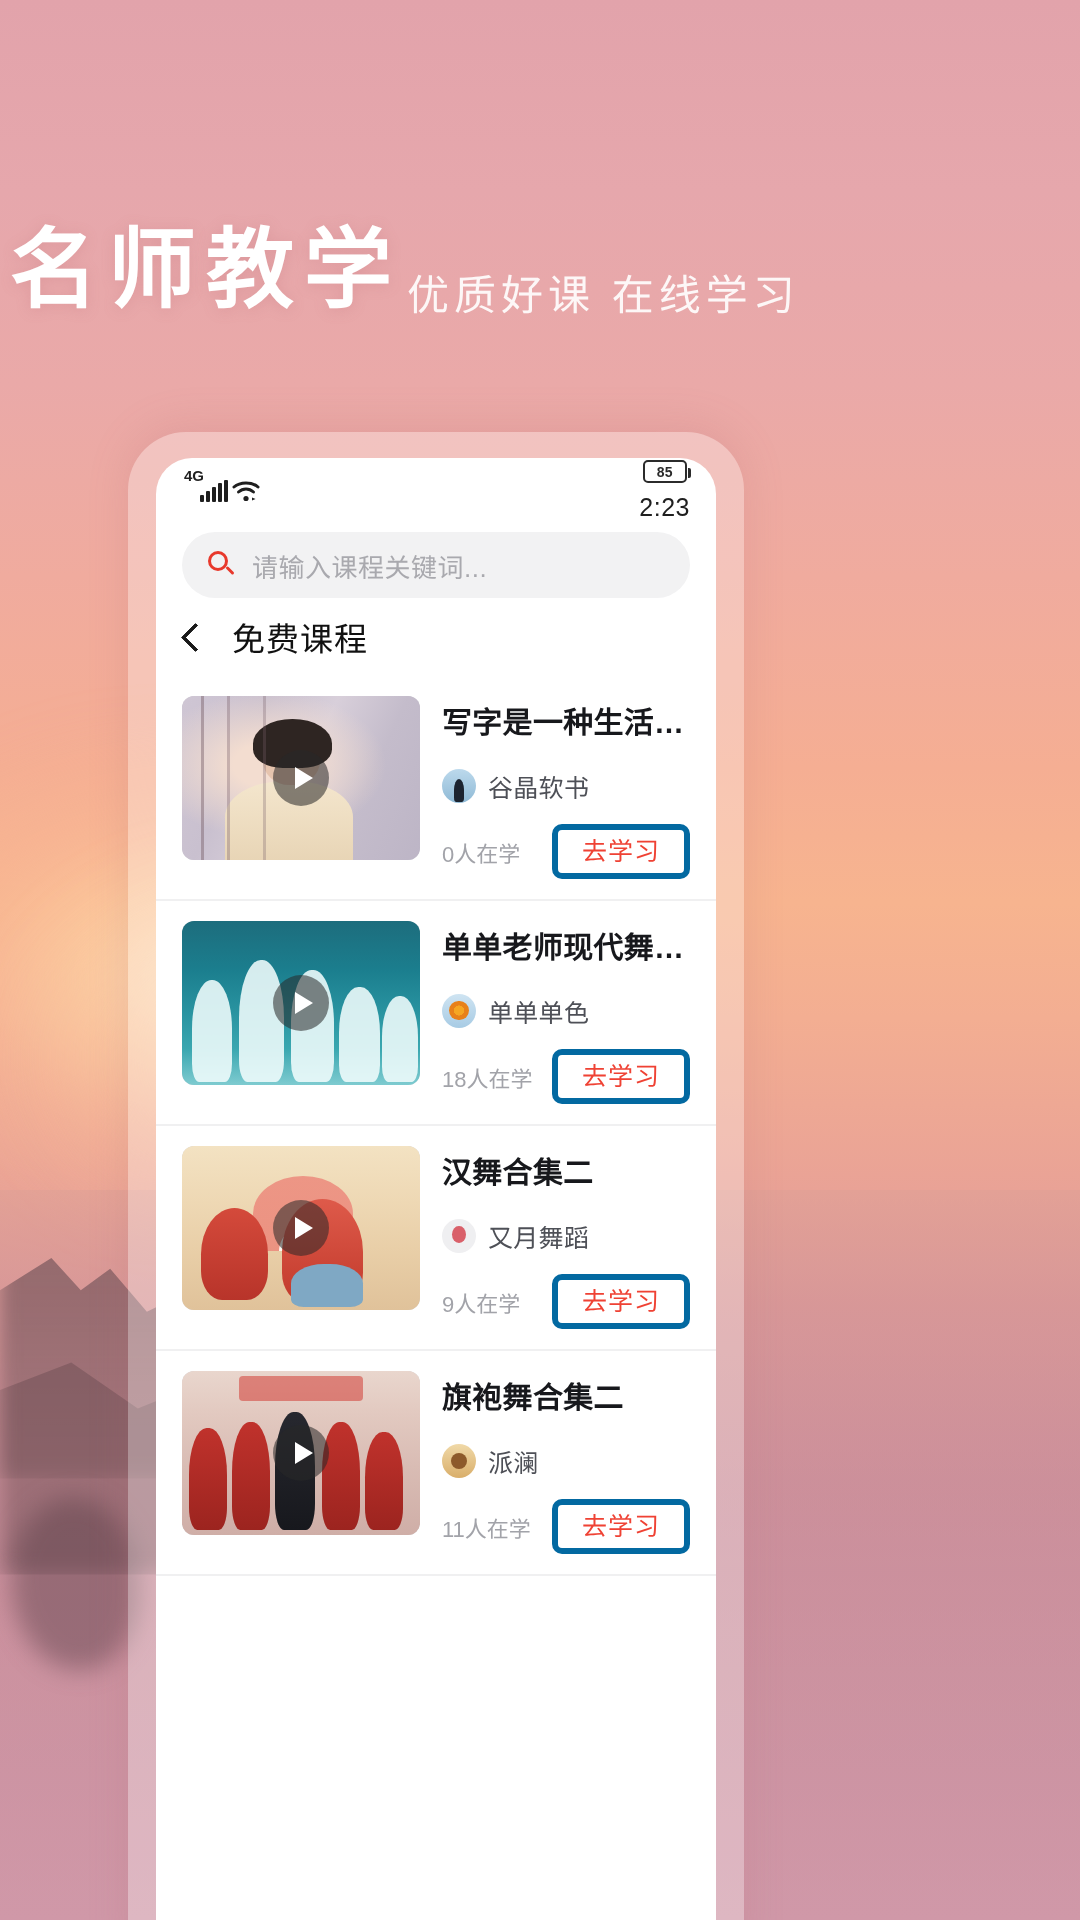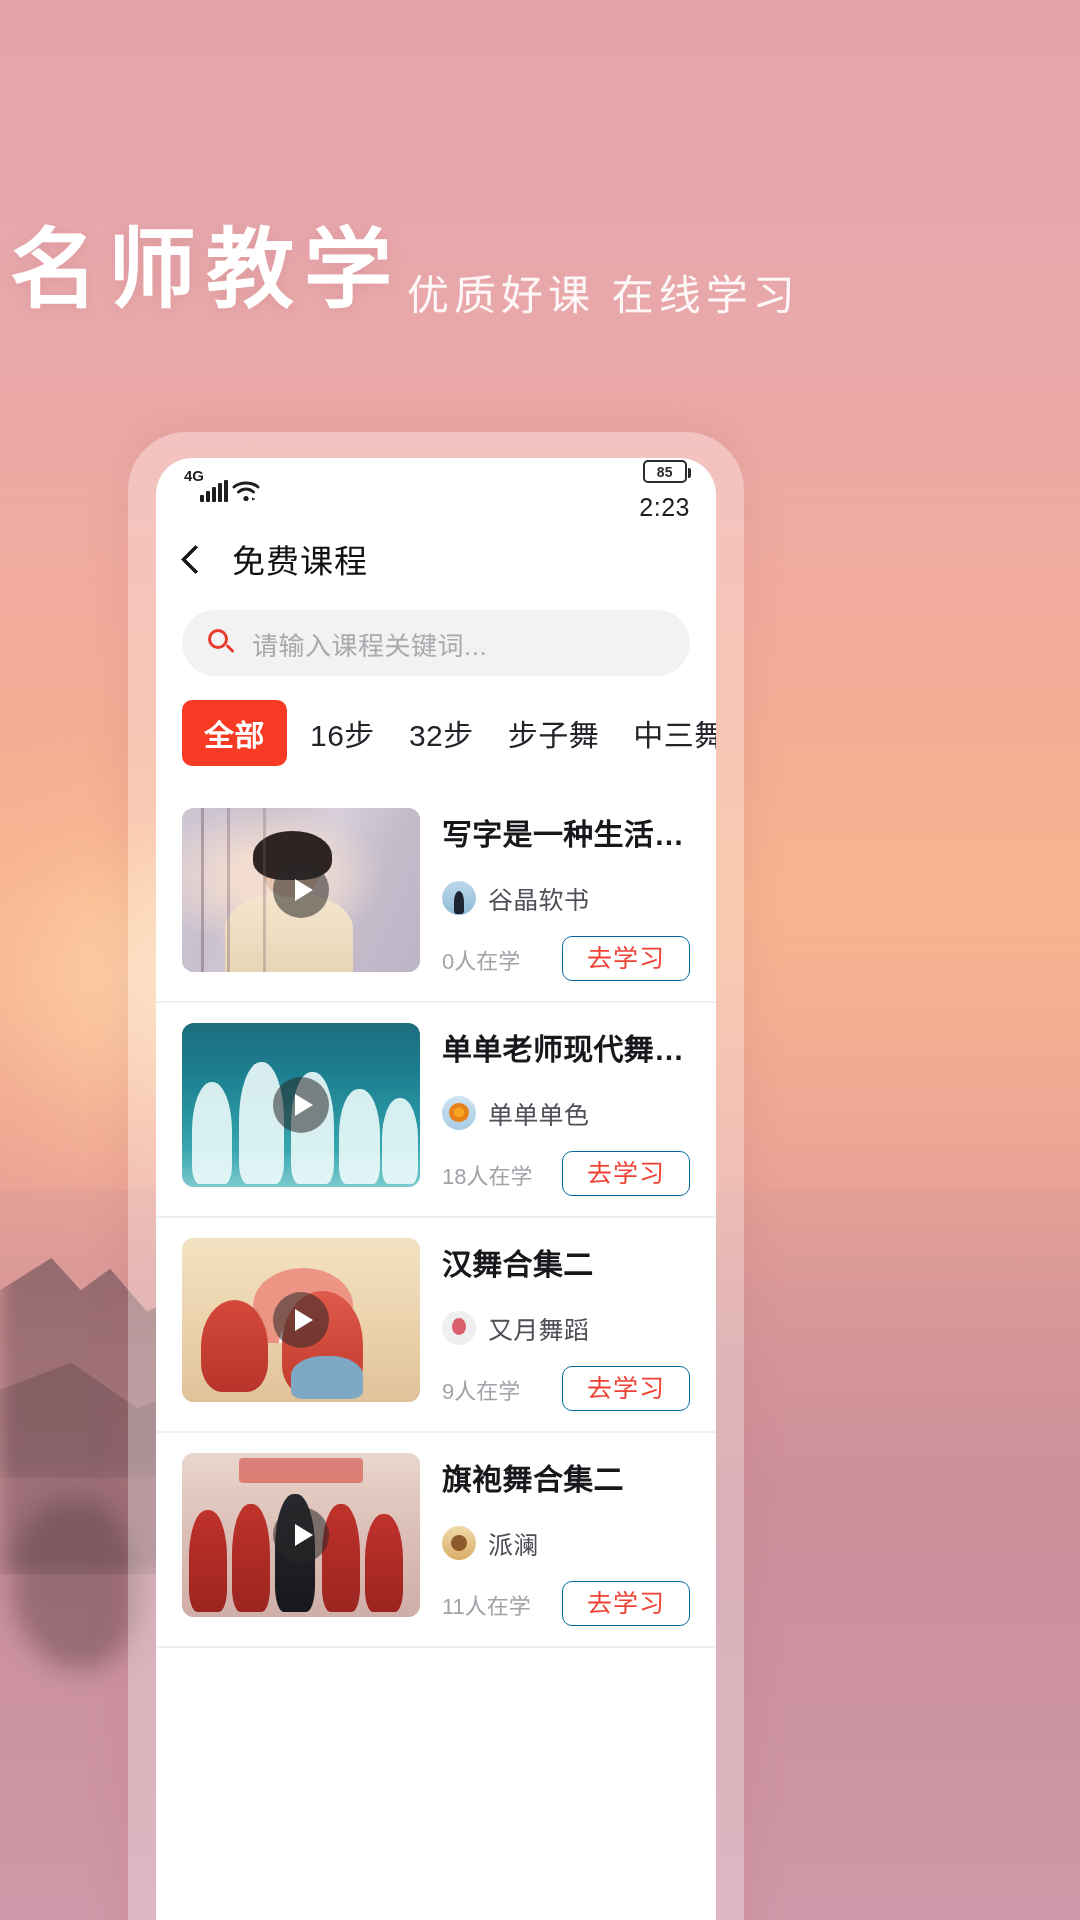--- a/index.html
+++ b/index.html
@@ -204,21 +204,21 @@
   }
   .cauthor { display:flex; align-items:center; gap:12px; margin-top:26px; }
   .avatar {
     width:34px; height:34px; border-radius:50%; flex:none;
     position:relative; overflow:hidden;
   }
   .aname { font-size:25px; color:#4e5057; letter-spacing:.3px; }
   .cfoot { display:flex; align-items:center; justify-content:space-between; margin-top:20px; }
   .ccount { font-size:22px; color:#a2a3a9; }
   .gobtn {
-    border:1px solid #0369a1; color:#ef4234; background:#fff;
+    border:6px solid #0369a1; color:#ef4234; background:#fff;
     font-size:25px; border-radius:10px; padding:9px 24px;
     letter-spacing:1px; line-height:1;
   }
 
   
   .t1 { background:
     radial-gradient(ellipse at 36% 42%, #f3ddd0 0 16%, rgba(243,221,208,0) 55%),
     linear-gradient(115deg,#cfc6d4 0%,#c9c0cf 28%,#d8cfda 50%,#c4bccb 72%,#bdb5c6 100%); }
   .t1::after { content:''; position:absolute; left:8%; top:0; bottom:0; width:3px;
     background:rgba(120,95,105,.45); box-shadow:26px 0 0 rgba(120,95,105,.35), 62px 0 0 rgba(120,95,105,.3); }
@@ -327,43 +327,35 @@
         </span>
       </div>
       <div class="sb-right">
         <span class="battery">
           <span>85</span>
         </span>
         <span class="sb-time">2:23</span>
       </div>
     </div>
 
-    <div id="navbar">
-      <span class="back-chev"></span>
-      <span class="nav-title">免费课程</span>
-    </div>
-
     <div id="searchwrap">
       <div id="searchbar">
         <span class="search-ico">
           <span class="ring"></span>
             <span class="hand"></span>
         </span>
         <span class="search-ph">请输入课程关键词...</span>
       </div>
     </div>
 
-    <div id="tabs">
-      <span class="tab active">全部</span>
-      <span class="tab">16步</span>
-      <span class="tab">32步</span>
-      <span class="tab">步子舞</span>
-      <span class="tab">中三舞</span>
-
+    <div id="navbar">
+      <span class="back-chev"></span>
+      <span class="nav-title">免费课程</span>
     </div>
+
 
     <div id="list">
 
       <div class="course">
         <div class="thumb">
           <div class="pic t1">
             <span class="body"></span>
               <span class="head"></span>
               <span class="hair"></span>
           </div>

